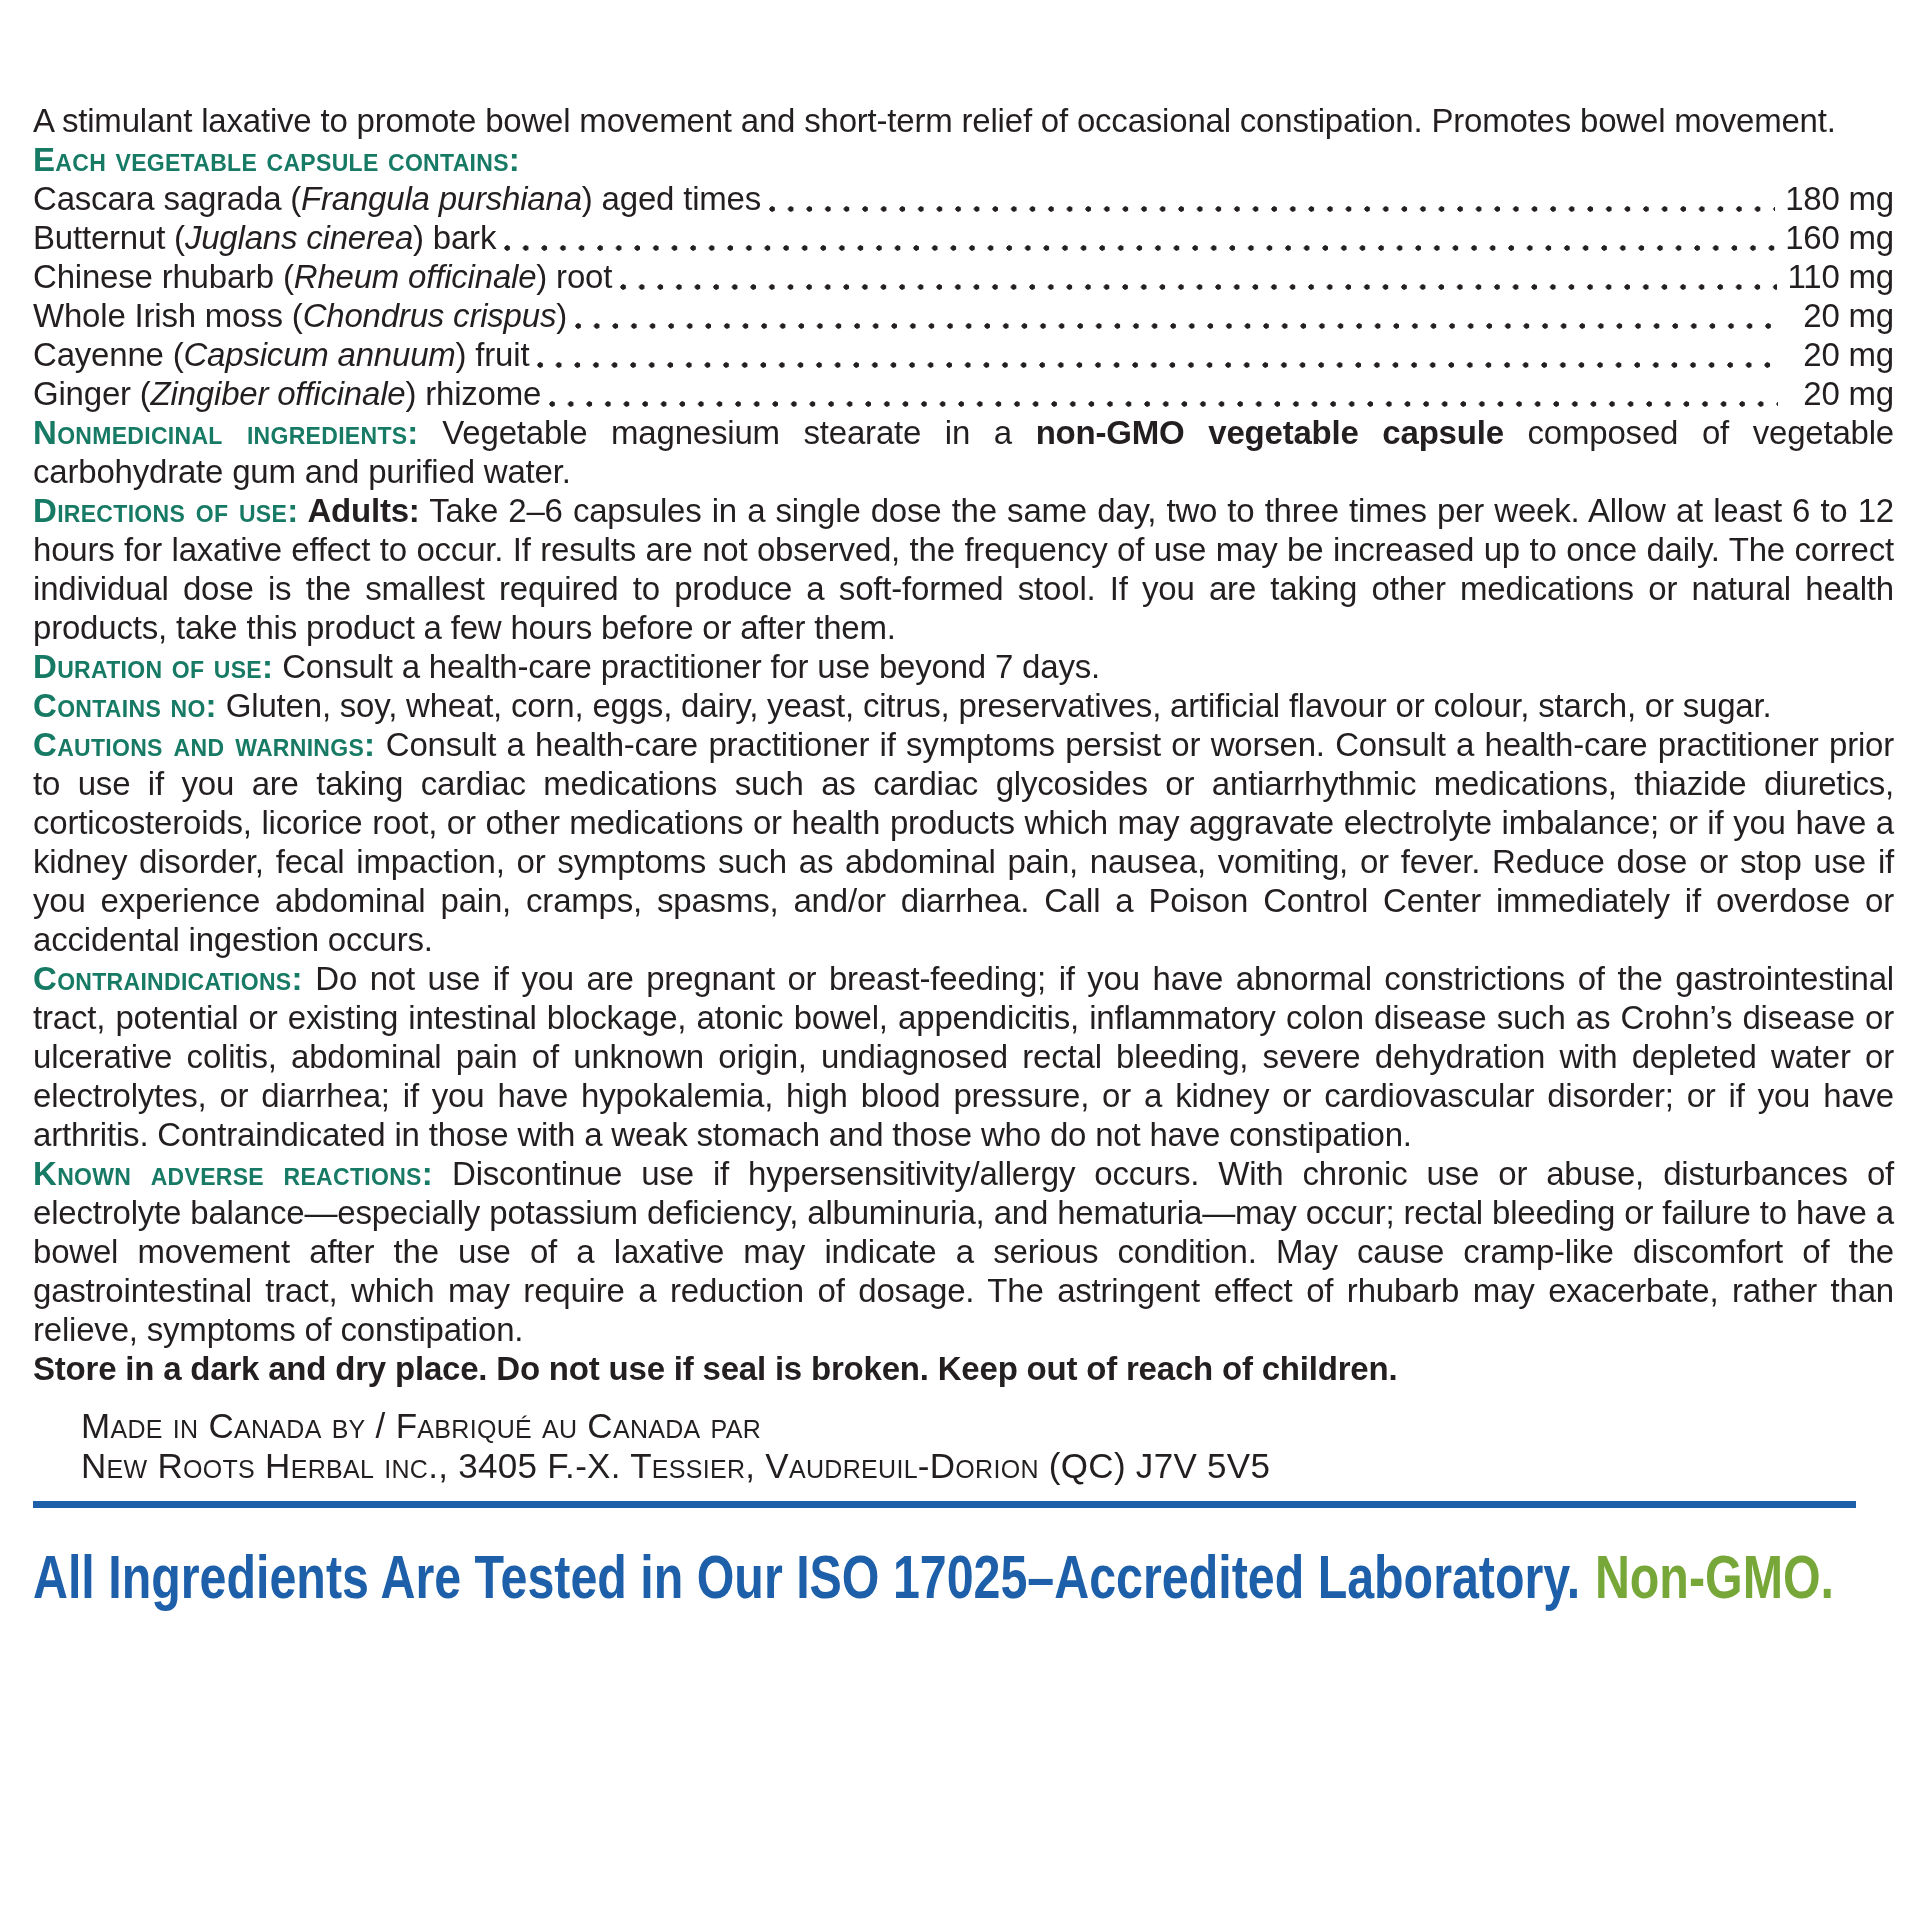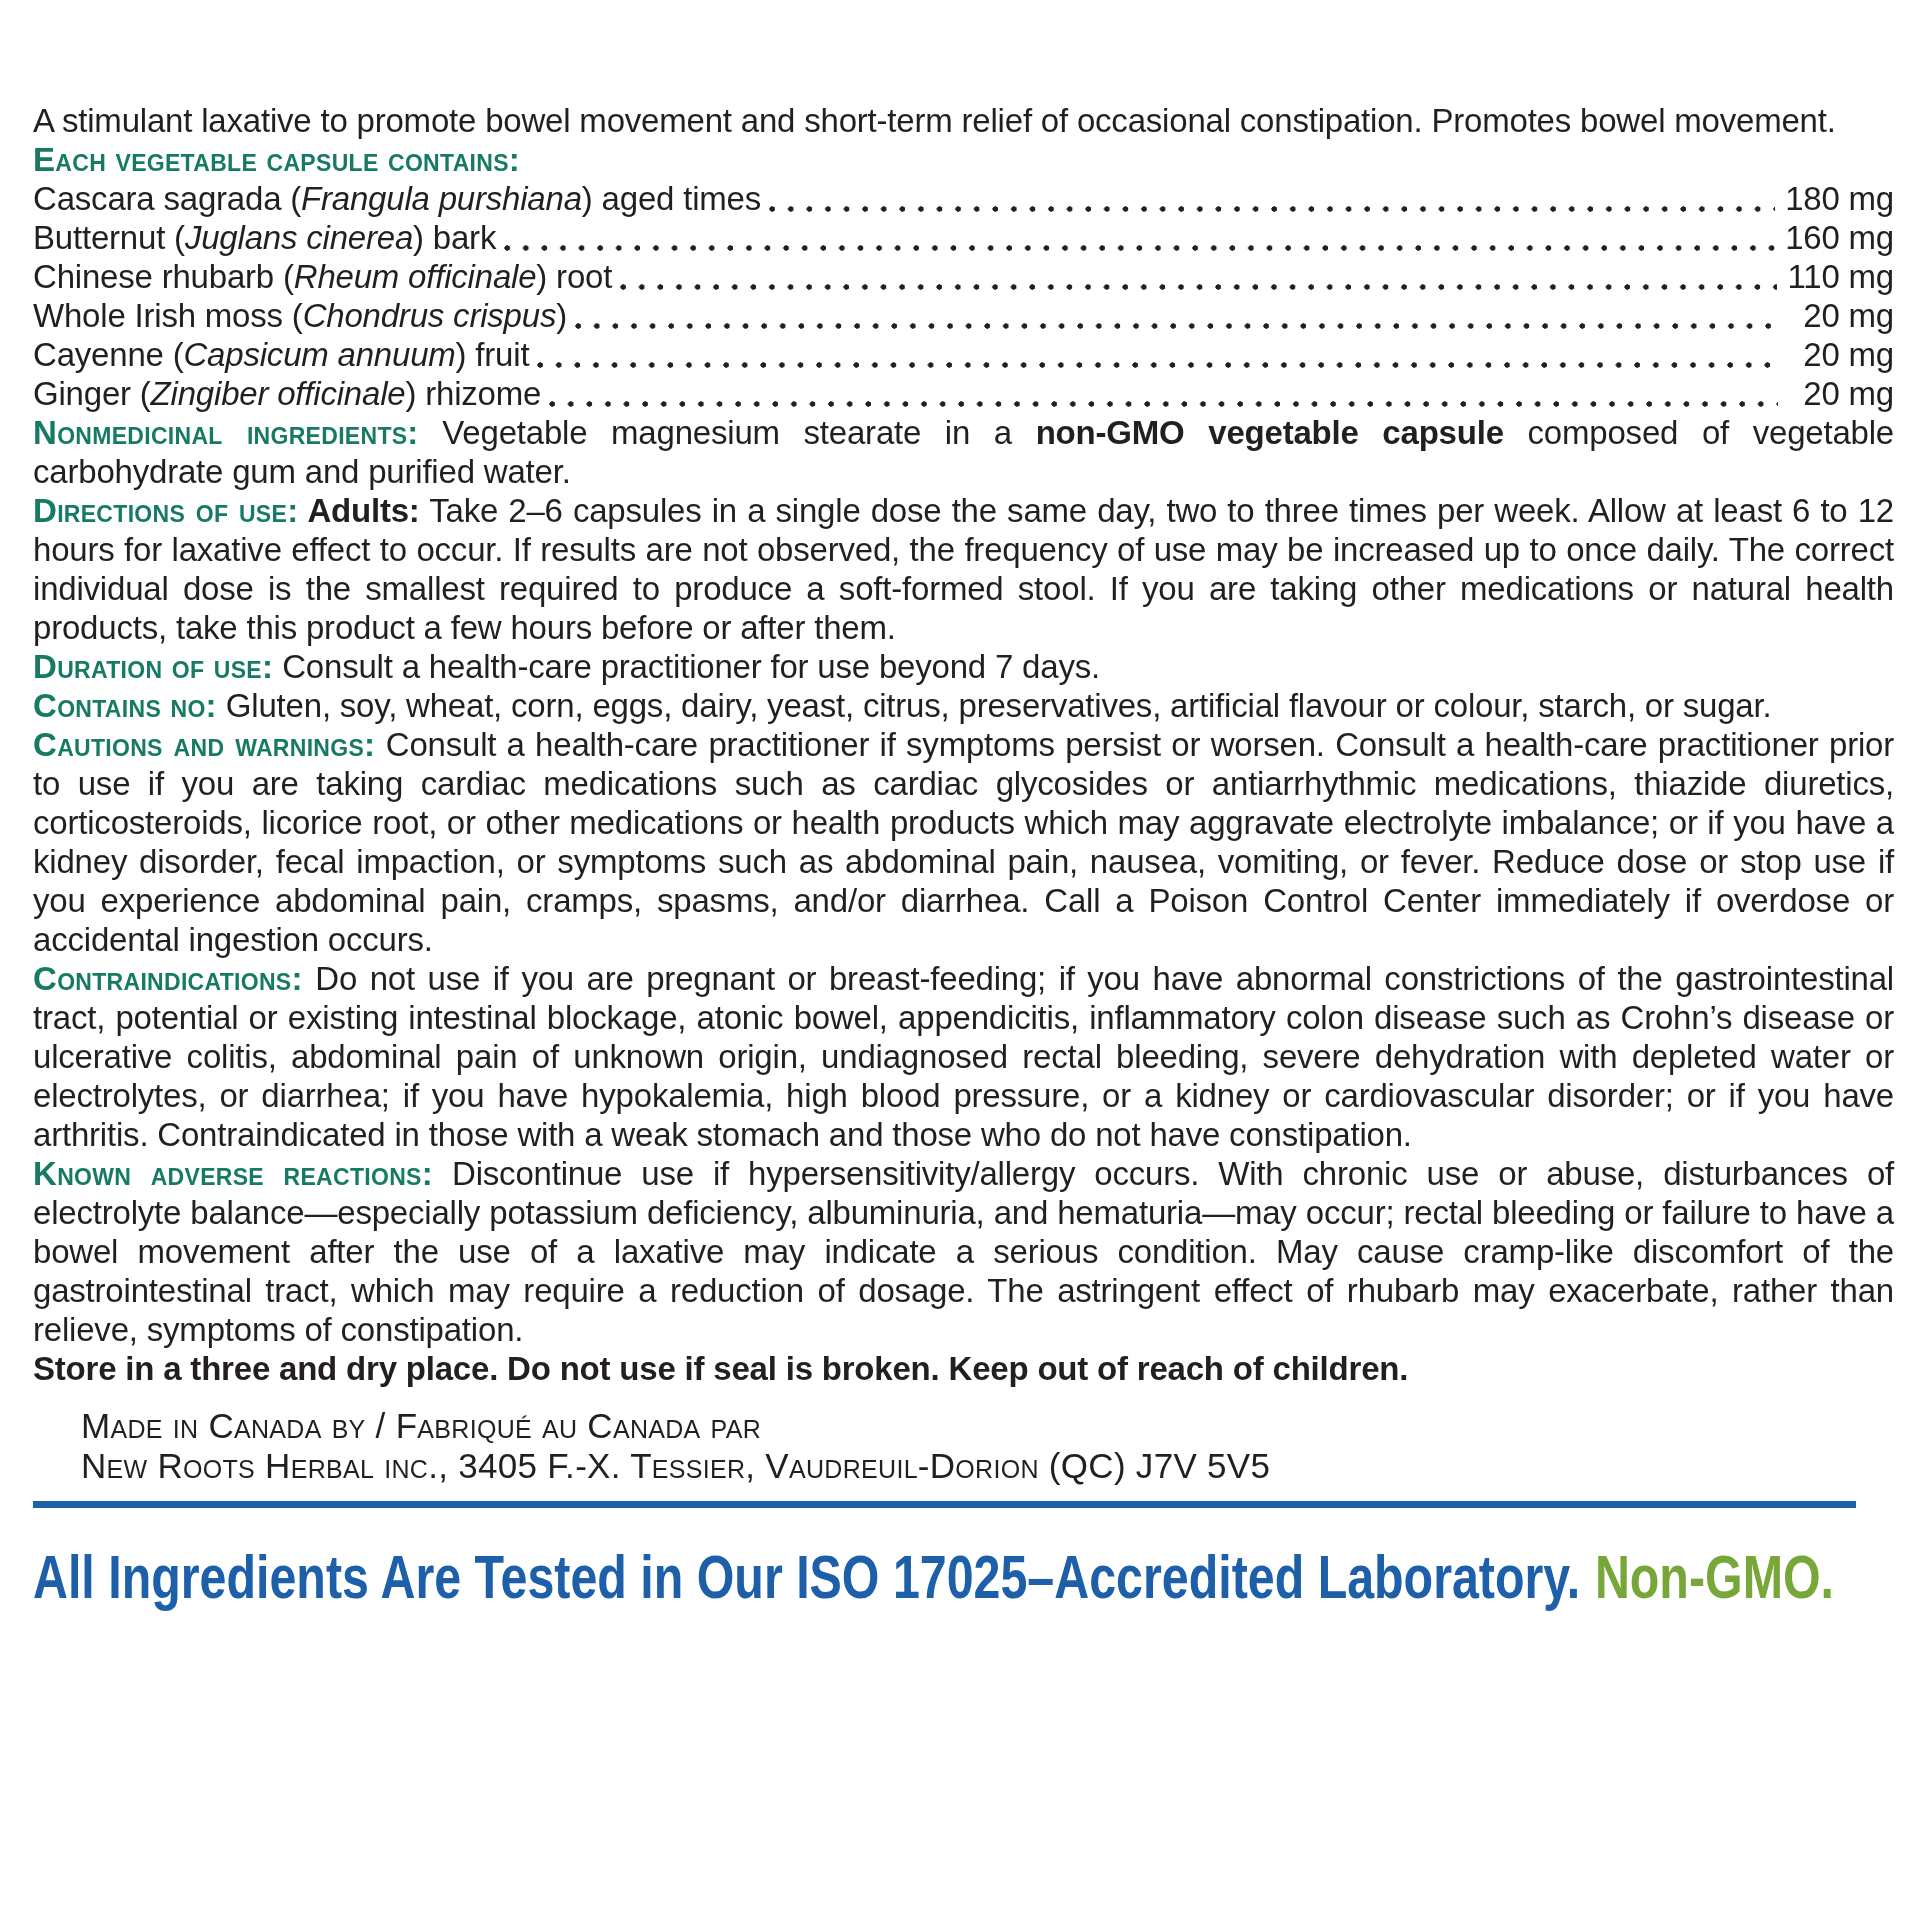--- a/index.html
+++ b/index.html
@@ -129,21 +129,21 @@
         <span class="leader"></span>
         <span class="amount">20 mg</span>
       </div>
       <p class="para"><span class="s-h">Nonmedicinal ingredients:</span><span class="s-n"> Vegetable magnesium stearate in a </span><span class="s-b">non-GMO vegetable capsule</span><span class="s-n"> composed of vegetable carbohydrate gum and purified water.</span></p>
       <p class="para"><span class="s-h">Directions of use:</span><span class="s-b"> Adults:</span><span class="s-n"> Take 2–6 capsules in a single dose the same day, two to three times per week. Allow at least 6 to 12 hours for laxative effect to occur. If results are not observed, the frequency of use may be increased up to once daily. The correct individual dose is the smallest required to produce a soft-formed stool. If you are taking other medications or natural health products, take this product a few hours before or after them.</span></p>
       <p class="para"><span class="s-h">Duration of use:</span><span class="s-n"> Consult a health-care practitioner for use beyond 7 days.</span></p>
       <p class="para"><span class="s-h">Contains no:</span><span class="s-n"> Gluten, soy, wheat, corn, eggs, dairy, yeast, citrus, preservatives, artificial flavour or colour, starch, or sugar.</span></p>
       <p class="para"><span class="s-h">Cautions and warnings:</span><span class="s-n"> Consult a health-care practitioner if symptoms persist or worsen. Consult a health-care practitioner prior to use if you are taking cardiac medications such as cardiac glycosides or antiarrhythmic medications, thiazide diuretics, corticosteroids, licorice root, or other medications or health products which may aggravate electrolyte imbalance; or if you have a kidney disorder, fecal impaction, or symptoms such as abdominal pain, nausea, vomiting, or fever. Reduce dose or stop use if you experience abdominal pain, cramps, spasms, and/or diarrhea. Call a Poison Control Center immediately if overdose or accidental ingestion occurs.</span></p>
       <p class="para"><span class="s-h">Contraindications:</span><span class="s-n"> Do not use if you are pregnant or breast-feeding; if you have abnormal constrictions of the gastrointestinal tract, potential or existing intestinal blockage, atonic bowel, appendicitis, inflammatory colon disease such as Crohn’s disease or ulcerative colitis, abdominal pain of unknown origin, undiagnosed rectal bleeding, severe dehydration with depleted water or electrolytes, or diarrhea; if you have hypokalemia, high blood pressure, or a kidney or cardiovascular disorder; or if you have arthritis. Contraindicated in those with a weak stomach and those who do not have constipation.</span></p>
       <p class="para"><span class="s-h">Known adverse reactions:</span><span class="s-n"> Discontinue use if hypersensitivity/allergy occurs. With chronic use or abuse, disturbances of electrolyte balance—especially potassium deficiency, albuminuria, and hematuria—may occur; rectal bleeding or failure to have a bowel movement after the use of a laxative may indicate a serious condition. May cause cramp-like discomfort of the gastrointestinal tract, which may require a reduction of dosage. The astringent effect of rhubarb may exacerbate, rather than relieve, symptoms of constipation.</span></p>
-      <p class="para storage"><span class="s-b">Store in a three and dry place. Do not use if seal is broken. Keep out of reach of children.</span></p>
+      <p class="para storage"><span class="s-b">Store in a dark and dry place. Do not use if seal is broken. Keep out of reach of children.</span></p>
     </div>
 
   <div class="footer-block">
     <div class="made">Made in Canada by / Fabriqué au Canada par</div>
     <div class="made">New Roots Herbal inc., 3405 F.-X. Tessier, Vaudreuil-Dorion (QC) J7V 5V5</div>
   </div>
 
   <div class="rule"></div>
 
   <div class="banner">

